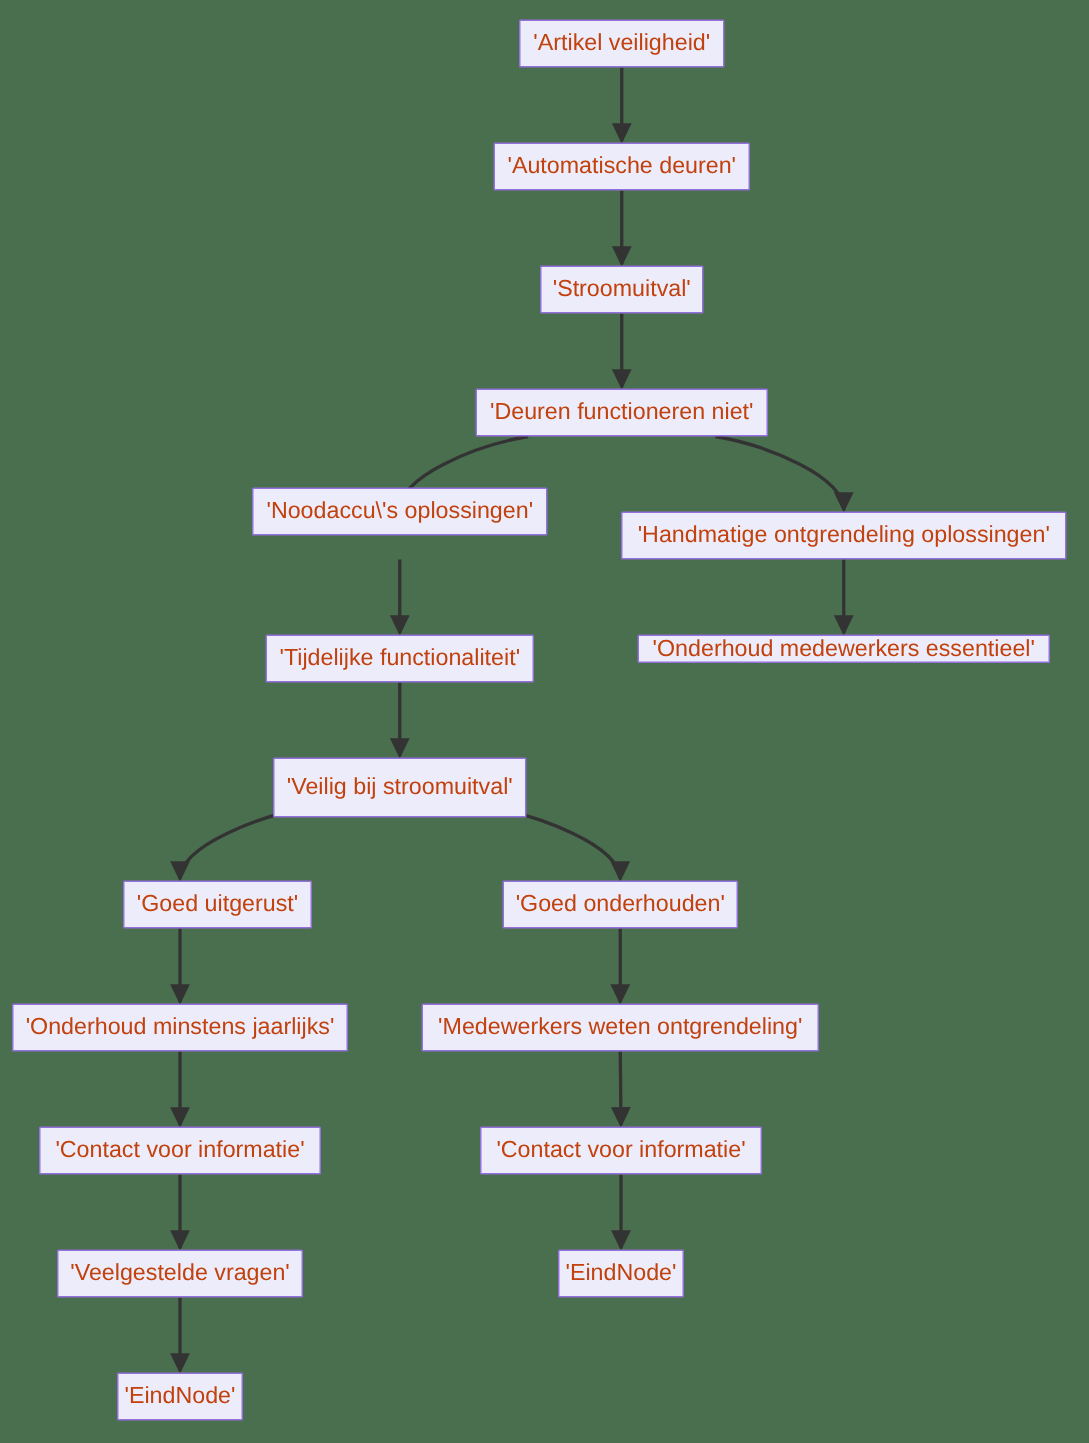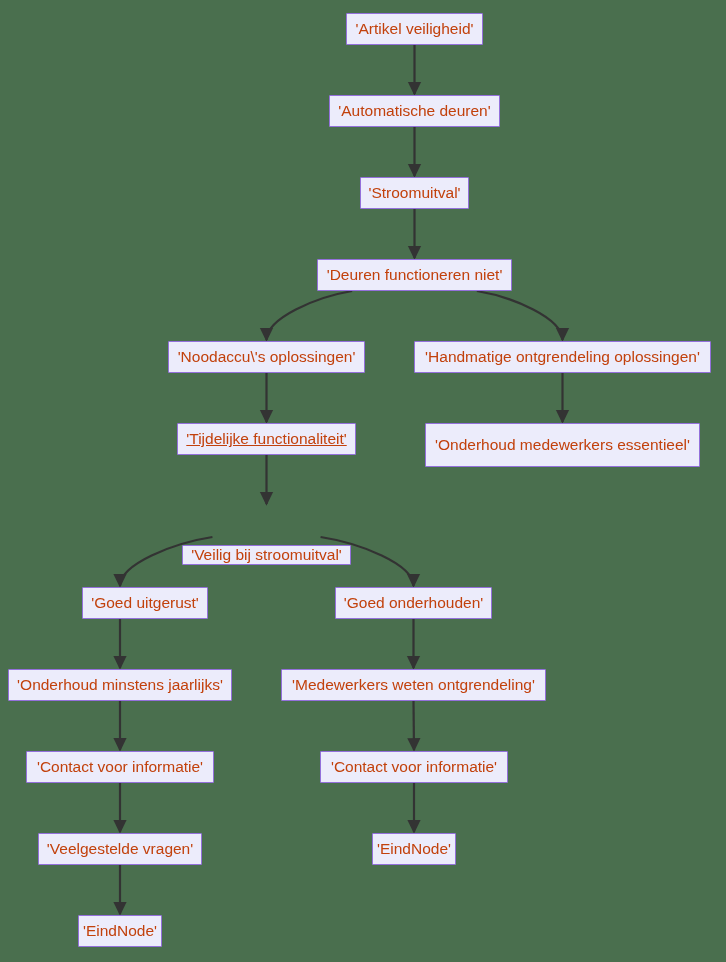--- a/index.html
+++ b/index.html
@@ -83,33 +83,33 @@
       </div>
       <div class="node" style="left: 329px; top: 95px; width: 171px; height: 32px;">
         <span class="node-label">'Automatische deuren'</span>
       </div>
       <div class="node" style="left: 360px; top: 177px; width: 109px; height: 32px;">
         <span class="node-label">'Stroomuitval'</span>
       </div>
       <div class="node" style="left: 317px; top: 259px; width: 195px; height: 32px;">
         <span class="node-label">'Deuren functioneren niet'</span>
       </div>
-      <div class="node" style="left: 168px; top: 341px; width: 197px; height: 32px;">
+      <div class="node" style="left: 168px; top: 325px; width: 197px; height: 32px;">
         <span class="node-label">'Noodaccu\'s oplossingen'</span>
       </div>
       <div class="node" style="left: 414px; top: 341px; width: 297px; height: 32px;">
         <span class="node-label">'Handmatige ontgrendeling oplossingen'</span>
       </div>
-      <div class="node" style="left: 177px; top: 423px; width: 179px; height: 32px; text-decoration: underline;">
+      <div class="node" style="left: 177px; top: 423px; width: 179px; height: 32px;">
         <span class="node-label">'Tijdelijke functionaliteit'</span>
       </div>
-      <div class="node" style="left: 425px; top: 423px; width: 275px; height: 44px;">
+      <div class="node" style="left: 425px; top: 423px; width: 275px; height: 19px;">
         <span class="node-label">'Onderhoud medewerkers essentieel'</span>
       </div>
-      <div class="node" style="left: 182px; top: 505px; width: 169px; height: 20px; margin-top: 40px;">
+      <div class="node" style="left: 182px; top: 505px; width: 169px; height: 40px;">
         <span class="node-label">'Veilig bij stroomuitval'</span>
       </div>
       <div class="node" style="left: 57px; top: 587px; width: 126px; height: 32px; margin-left: 25px;">
         <span class="node-label">'Goed uitgerust'</span>
       </div>
       <div class="node" style="left: 335px; top: 587px; width: 157px; height: 32px;">
         <span class="node-label">'Goed onderhouden'</span>
       </div>
       <div class="node" style="left: 8px; top: 669px; width: 224px; height: 32px;">
         <span class="node-label">'Onderhoud minstens jaarlijks'</span>

